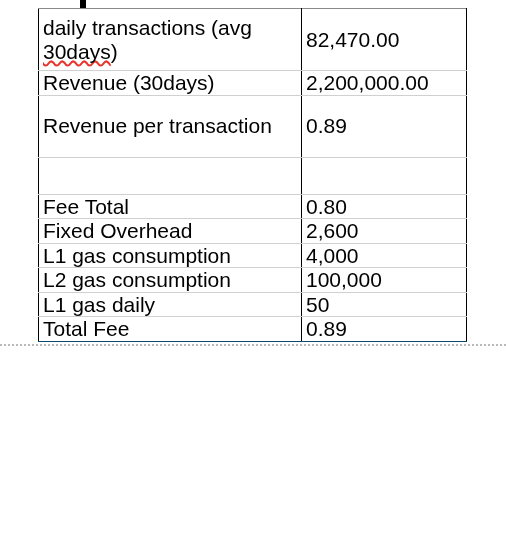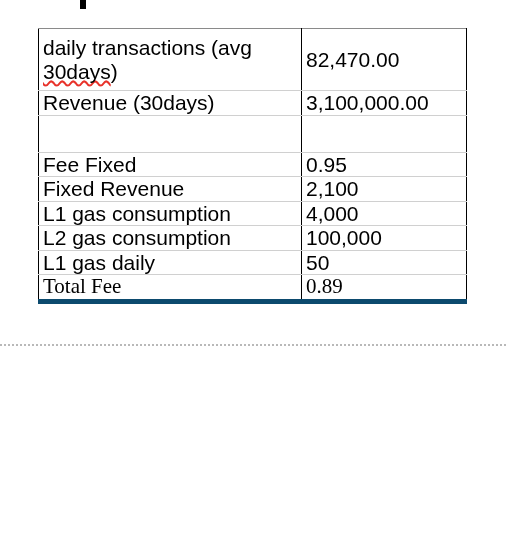--- a/index.html
+++ b/index.html
@@ -34,21 +34,21 @@
     width: 506px;
     height: 0;
     border-top: 2px dotted #b9b9b9;
     pointer-events: none;
     z-index: 5;
   }
 
   #sheet-table {
     position: absolute;
     left: 38px;
-    top: 28px;
+    top: 8px;
     width: 428px;
     border-collapse: collapse;
     table-layout: fixed;
   }
 
   #sheet-table tr {
     height: 21px;
   }
   #sheet-table tr.tall {
     height: 62px;
@@ -68,22 +68,21 @@
     vertical-align: middle;
     background: #ffffff;
     box-sizing: border-box;
   }
 
   
   #sheet-table tr:first-child td {
     border-top: 1px solid #8a8a8a;
   }
   #sheet-table tr:last-child td {
-    border-bottom: 5px solid #0c4a6e;
-    font-family: Liberation Serif, serif;
+    border-bottom: 1px solid #0c4a6e;
   }
 
   td.label-cell {
     width: 263px;
     text-align: left;
     border-right: 1px solid #d0d0d0;
     word-wrap: break-word;
   }
   td.value-cell {
     width: 165px;
@@ -107,33 +106,37 @@
 <div id="top-mark"></div>
 
 <table id="sheet-table">
   <tbody>
       <tr class="tall">
         <td class="label-cell"><span>daily transactions (avg </span><span class="misspelled">30days</span><span>)</span></td>
         <td class="value-cell">82,470.00</td>
       </tr>
       <tr>
         <td class="label-cell">Revenue (30days)</td>
-        <td class="value-cell">3,100,000.00</td>
+        <td class="value-cell">2,200,000.00</td>
+      </tr>
+      <tr class="tall">
+        <td class="label-cell">Revenue per transaction</td>
+        <td class="value-cell accent">0.89</td>
       </tr>
       <tr class="spacer">
         <td class="label-cell"></td>
         <td class="value-cell"></td>
       </tr>
       <tr>
-        <td class="label-cell">Fee Fixed</td>
-        <td class="value-cell">0.95</td>
+        <td class="label-cell">Fee Total</td>
+        <td class="value-cell">0.80</td>
       </tr>
       <tr>
-        <td class="label-cell">Fixed Revenue</td>
-        <td class="value-cell">2,100</td>
+        <td class="label-cell">Fixed Overhead</td>
+        <td class="value-cell">2,600</td>
       </tr>
       <tr>
         <td class="label-cell">L1 gas consumption</td>
         <td class="value-cell">4,000</td>
       </tr>
       <tr>
         <td class="label-cell">L2 gas consumption</td>
         <td class="value-cell">100,000</td>
       </tr>
       <tr>

